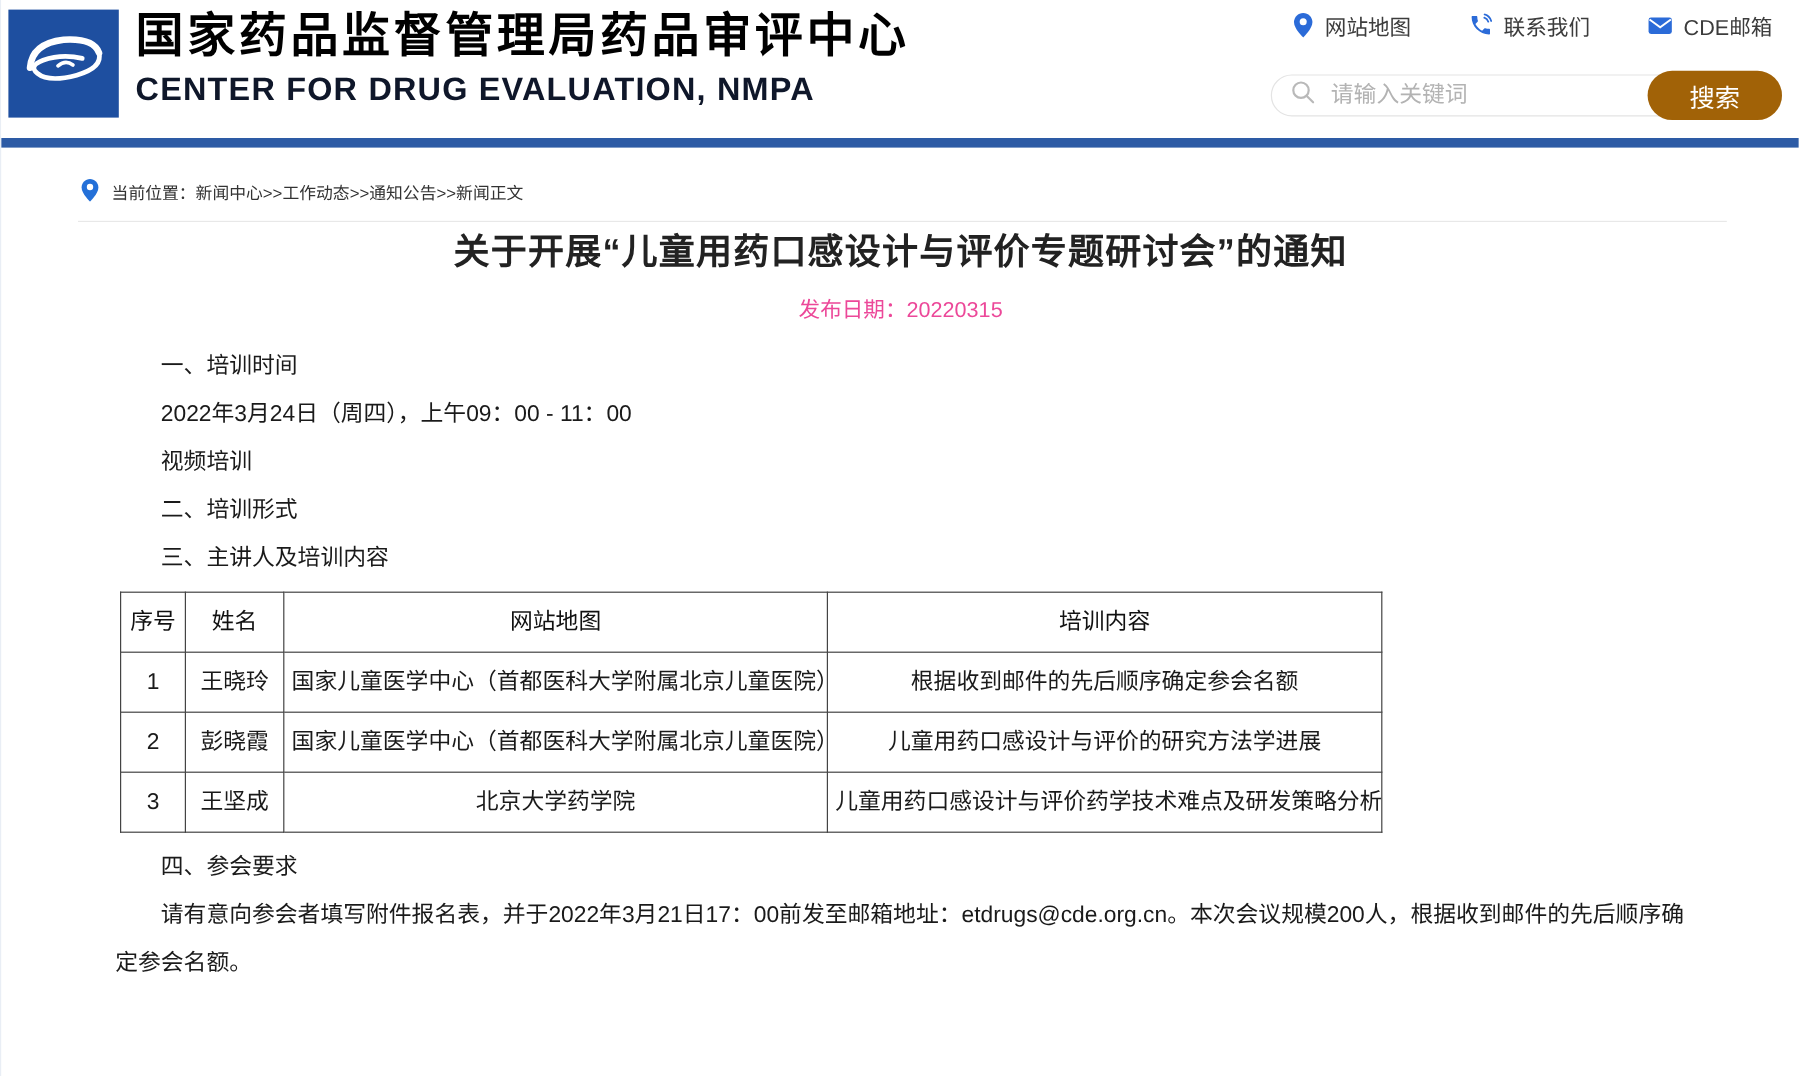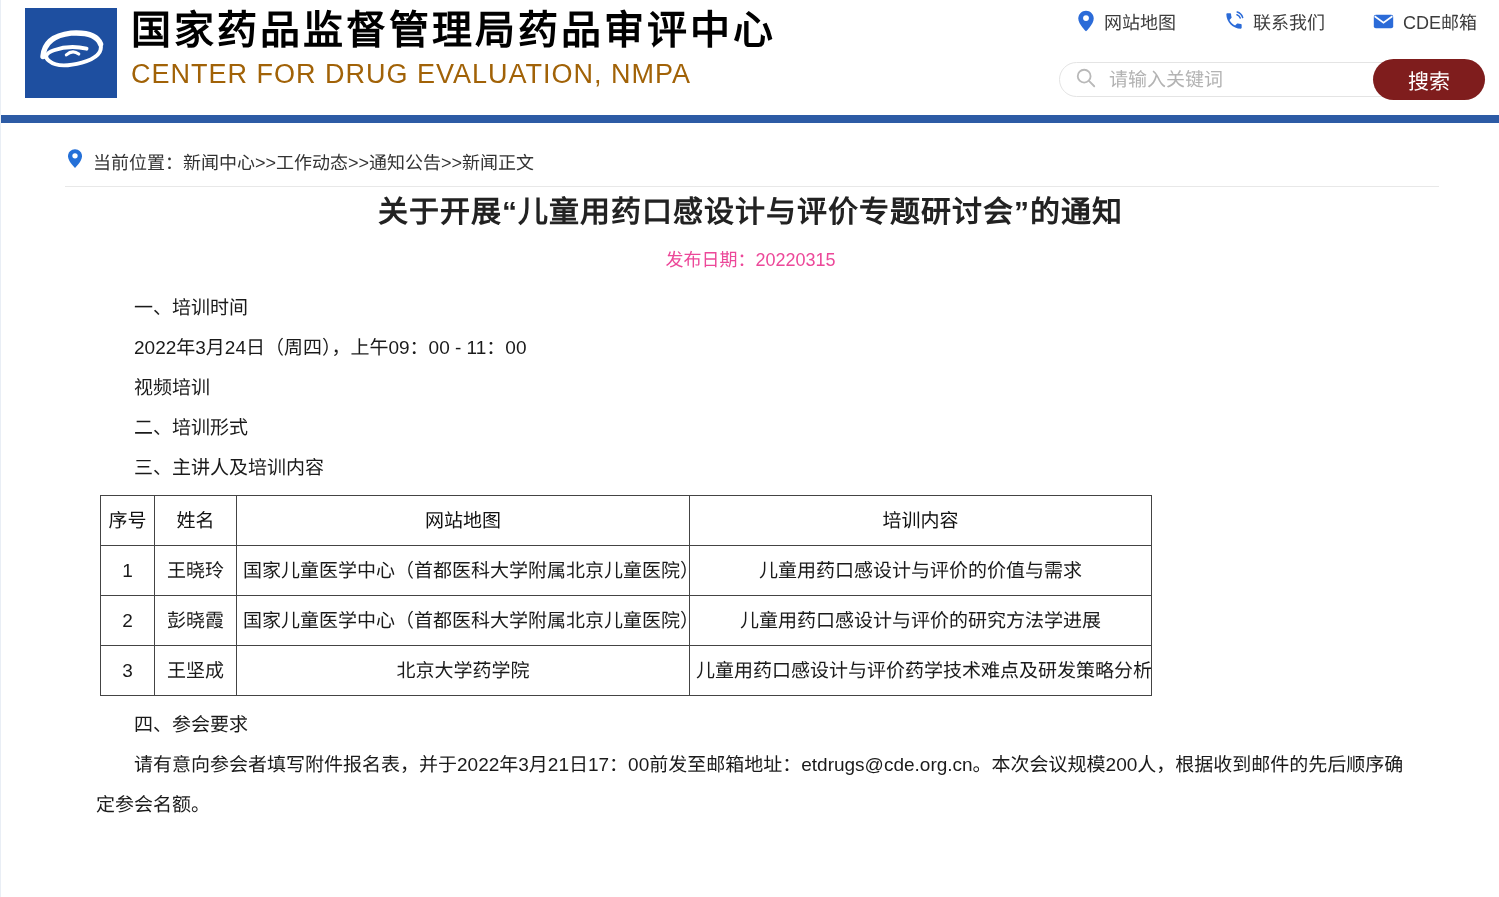--- a/index.html
+++ b/index.html
@@ -8,33 +8,33 @@
     font-family: "Liberation Sans", "DejaVu Sans", sans-serif;
     background: #ffffff;
     color: #1a1a1a;
     height: 897px;
     overflow: hidden;
     position: relative;
     border-left: 1px solid #e9eef5;
   }
 
   
-  .header { position: relative; height: 115px; background: #fff; margin-left: 18px; }
+  .header { position: relative; height: 115px; background: #fff; }
   .logo {
     position: absolute; left: 6px; top: 8px;
     width: 92px; height: 90px; background: #1e4fa0;
     display: flex; align-items: center; justify-content: center;
   }
   .titles { position: absolute; left: 112px; top: 8px; }
   .site-title {
     font-size: 40px; font-weight: 900; color: #000;
     letter-spacing: 3px; line-height: 44px; white-space: nowrap;
   }
   .site-subtitle {
-    font-size: 27px; font-weight: normal; color: #a16207;
+    font-size: 27px; font-weight: bold; color: #0f172a;
     letter-spacing: 1px; margin-top: 7px; white-space: nowrap;
   }
 
   .quick-links {
     position: absolute; right: 22px; top: 8px;
     display: flex; gap: 48px; align-items: flex-start;
     font-size: 18px; color: #3c3c3c;
   }
   .quick-link { display: flex; align-items: center; gap: 9px; cursor: pointer; white-space: nowrap; }
   .quick-link svg { display: block; }
@@ -47,31 +47,31 @@
   }
   .search-bar .mag { margin: 0 12px 0 15px; flex: 0 0 auto; }
   .search-input {
     border: none; outline: none; flex: 1 1 auto; min-width: 0;
     font-size: 19px; color: #333; background: transparent;
     font-family: "Liberation Sans", "DejaVu Sans", sans-serif;
   }
   .search-input::placeholder { color: #b3b3b3; }
   .search-button {
     flex: 0 0 auto; width: 112px; height: 41px; margin-right: -1px;
-    border: none; border-radius: 21px; background: #7f1d1d;
+    border: none; border-radius: 21px; background: #a16207;
     color: #fff; font-size: 21px; cursor: pointer;
     font-family: "Liberation Sans", "DejaVu Sans", sans-serif;
   }
 
   .top-bar { height: 8px; background: #2d5ba5; }
 
   
   .breadcrumb-row {
     display: flex; align-items: center; gap: 10px;
-    margin: 25px 0 0 66px; font-size: 18px; color: #333;
+    margin: 25px 0 0 66px; font-size: 14px; color: #333;
   }
   .breadcrumb-path { cursor: default; }
   .breadcrumb-path .crumb { cursor: pointer; }
   .divider { border-bottom: 1px solid #e8e8e8; margin: 12px 60px 0 64px; }
 
   
   .article { margin: 0 94px 0 95px; }
   .article-title {
     text-align: center; font-size: 30px; font-weight: bold;
     color: #222; letter-spacing: 1px;
@@ -187,21 +187,21 @@
           <tr>
         <th>序号</th>
         <th>姓名</th>
         <th>网站地图</th>
         <th>培训内容</th>
       </tr>
       <tr>
         <td>1</td>
         <td>王晓玲</td>
         <td>国家儿童医学中心（首都医科大学附属北京儿童医院）</td>
-        <td>儿童用药口感设计与评价的价值与需求</td>
+        <td>根据收到邮件的先后顺序确定参会名额</td>
       </tr>
       <tr>
         <td>2</td>
         <td>彭晓霞</td>
         <td>国家儿童医学中心（首都医科大学附属北京儿童医院）</td>
         <td>儿童用药口感设计与评价的研究方法学进展</td>
       </tr>
       <tr>
         <td>3</td>
         <td>王坚成</td>

